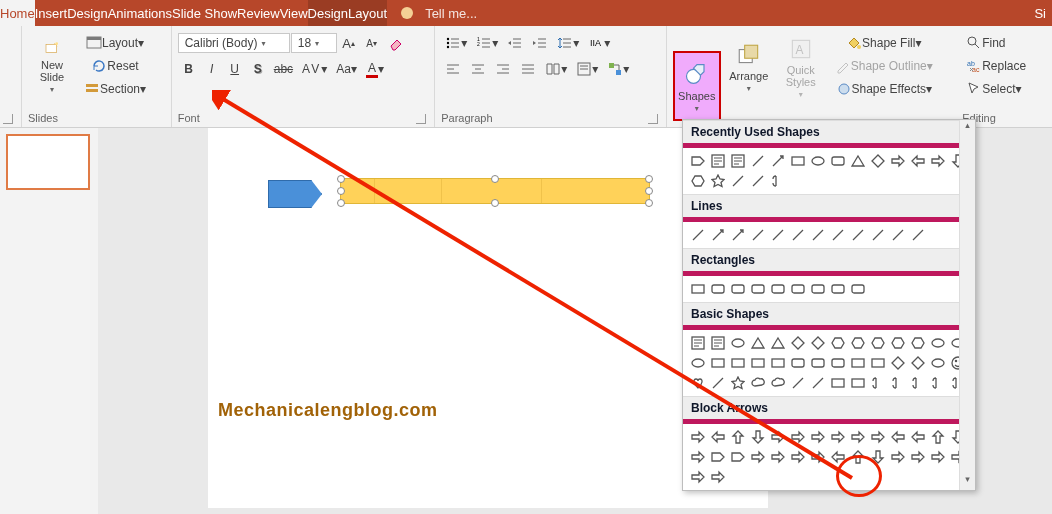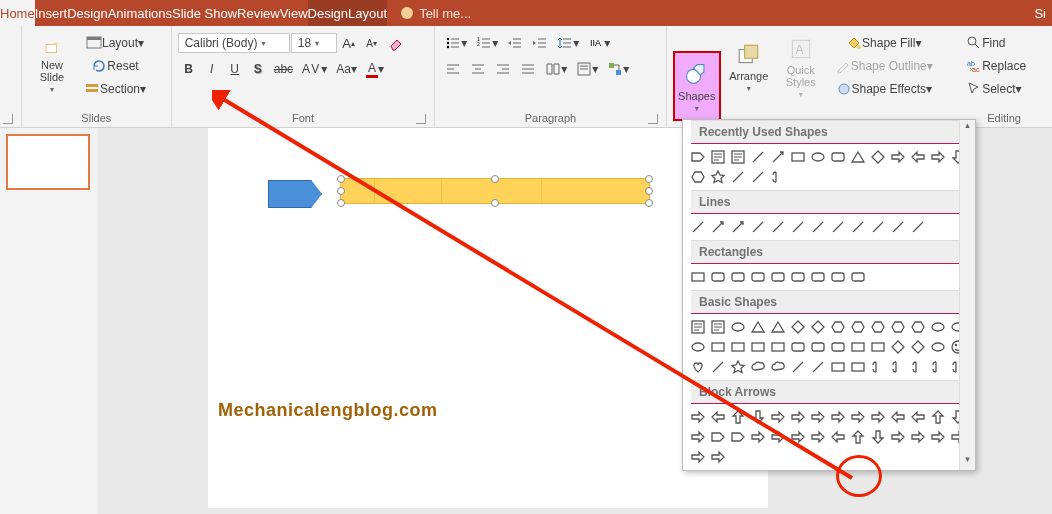--- a/index.html
+++ b/index.html
@@ -3,49 +3,49 @@
 <meta charset="utf-8">
 <style>
   * { box-sizing: border-box; margin: 0; padding: 0; font-family: "Segoe UI", Arial, sans-serif; }
   body { width: 1052px; height: 514px; background: #f3f3f3; overflow: hidden; font-size: 12px; color: #444; position: relative; }
 
   
   .tabstrip { height: 26px; background: #b7472a; display: flex; align-items: stretch; color: #fff; font-size: 13px; }
   .tab { padding: 0 0; display: flex; align-items: center; cursor: pointer; white-space: nowrap; }
   .tab.active { background: #f3f3f3; color: #b7472a; }
   .tab.format { background: #9a3c23; }
-  .tellme { flex: 1; display: flex; align-items: center; padding: 0 14px; gap: 6px; color: #fff; opacity: .85; }
+  .tellme { flex: 1; display: flex; align-items: center; padding: 0 14px; gap: 12px; color: #fff; opacity: .85; }
   .bulb { width: 12px; height: 12px; border-radius: 50%; background: #ffe9a8; display: inline-block; }
 
   
   .ribbon { height: 102px; background: #f3f3f3; display: flex; border-bottom: 1px solid #d0d0d0; }
   .group { border-right: 1px solid #d9d9d9; display: flex; flex-direction: column; padding: 2px 6px 0; }
   .group-body { flex: 1; display: flex; align-items: flex-start; gap: 4px; padding-top: 4px; }
-  .group-label { text-align: center; font-size: 11px; color: #666; padding: 2px 0 3px; position: relative; }
+  .group-label { text-align: left; font-size: 11px; color: #666; padding: 2px 0 3px; position: relative; }
   .dlaunch { position: absolute; right: 2px; bottom: 3px; width: 10px; height: 10px; border: 1px solid #999; border-top: none; border-left: none; }
 
   .btn, .smallbtn { background: transparent; border: 1px solid transparent; cursor: pointer; display: inline-flex; align-items: center; justify-content: center; color: #444; font-size: 12px; }
   .smallbtn { height: 22px; min-width: 22px; padding: 0 3px; }
   .smallbtn svg { width: 16px; height: 16px; }
   .vstack { display: flex; flex-direction: column; gap: 1px; }
   .hstack { display: flex; flex-direction: row; gap: 1px; align-items: center; }
 
   .bigbtn { display: flex; flex-direction: column; align-items: center; justify-content: center; width: 48px; height: 70px; border: 1px solid transparent; cursor: pointer; gap: 2px; font-size: 11px; }
   .bigbtn .caret { font-size: 8px; color: #666; }
   .bigbtn.boxed { border: 2px solid #c00; background: #f0abfc; margin-top: 19px; }
 
   .combo { height: 20px; border: 1px solid #c8c8c8; background: #fff; display: inline-flex; align-items: center; padding: 0 2px 0 6px; font-size: 12px; }
   .combo .caret { font-size: 8px; color: #666; padding: 0 4px; }
 
   .iconline { width: 16px; height: 16px; }
   .txt { white-space: nowrap; }
 
   
   .gallery { position: absolute; top: 119px; left: 682px; width: 294px; background: #fff; border: 1px solid #bdbdbd; box-shadow: 2px 2px 6px rgba(0,0,0,.25); z-index: 20; font-size: 12px; }
-  .gallery .section-h { background: #eee; color: #737373; font-weight: bold; padding: 4px 8px; border-top: 1px solid #ddd; border-bottom: 1px solid #be185d; margin-left: 8px; }
+  .gallery .section-h { background: #eee; color: #0f172a; font-weight: bold; padding: 4px 8px; border-top: 1px solid #ddd; border-bottom: 5px solid #be185d; }
   .gallery .section-b { padding: 4px 6px; display: flex; flex-wrap: wrap; gap: 2px; }
   .shapecell { width: 18px; height: 18px; border: 1px solid transparent; display: flex; align-items: center; justify-content: center; color: #555; cursor: pointer; }
   .shapecell svg { width: 14px; height: 14px; stroke: #555; stroke-width: 1.3; fill: none; }
   .gallery .scroll { position: absolute; right: 0; top: 0; bottom: 0; width: 16px; background: #f0f0f0; border-left: 1px solid #ddd; }
   .gallery .scroll .up, .gallery .scroll .dn { height: 16px; text-align: center; font-size: 9px; color: #666; }
 
   
   .workspace { position: absolute; top: 128px; left: 0; right: 0; bottom: 0; display: flex; }
   .thumbs { width: 98px; background: #f3f3f3; padding: 6px; }
   .thumb { width: 84px; height: 56px; border: 2px solid #e07b45; background: #fff; }

